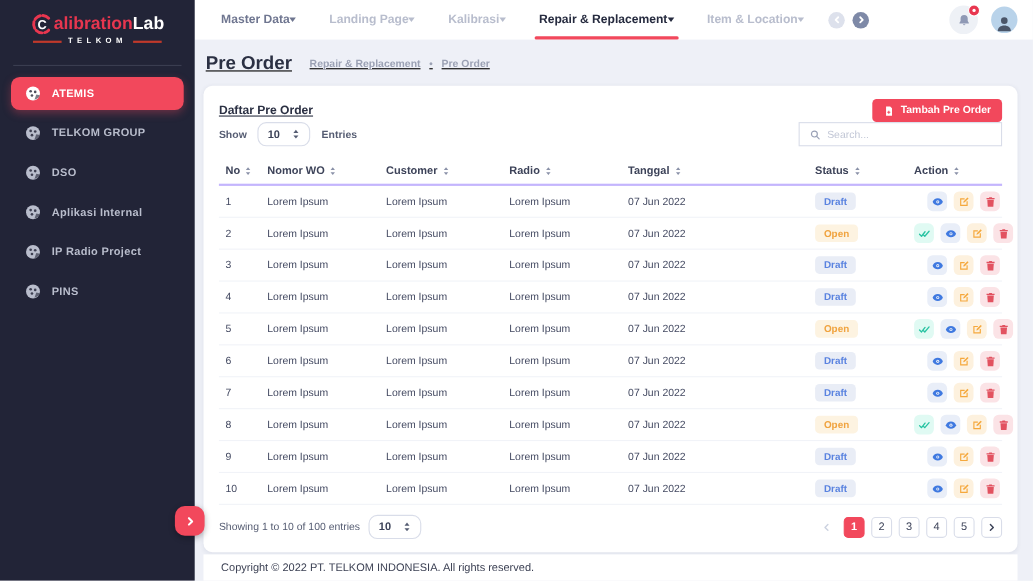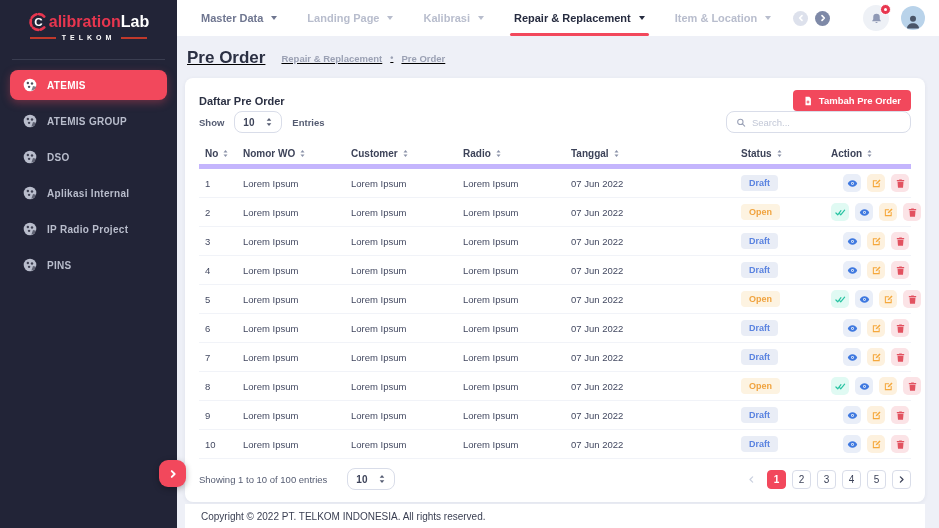--- a/index.html
+++ b/index.html
@@ -21,21 +21,21 @@
   .menu { display:flex; flex-direction:column; gap:6px; padding:0 10px; }
   .menu-item { display:flex; align-items:center; gap:9px; padding:7px 12px; border-radius:8px; color:#b9bdcc; font-size:10px; font-weight:bold; letter-spacing:.3px; cursor:pointer; }
   .menu-item.active { background:#f2485c; color:#ffffff; box-shadow:0 3px 8px rgba(242,72,92,.35); }
   .menu-item .mi-icon { width:16px; height:16px; flex-shrink:0; color:currentColor; }
   .side-toggle { position:absolute; right:-9px; top:460px; width:27px; height:27px; border-radius:9px; background:#f2485c; display:flex; align-items:center; justify-content:center; cursor:pointer; box-shadow:0 2px 6px rgba(0,0,0,.3); }
 
   
   .main { flex:1; display:flex; flex-direction:column; min-width:0; }
   .topbar { height:36px; background:#ffffff; display:flex; align-items:center; padding:0 14px 0 24px; flex-shrink:0; }
   .nav-items { display:flex; align-items:center; gap:30px; height:100%; }
-  .nav-item { height:100%; display:flex; align-items:center; gap:8px; font-size:11px; font-weight:bold; color:#b8bdcd; position:relative; cursor:pointer; white-space:nowrap; }
+  .nav-item { height:100%; display:flex; align-items:center; gap:0; font-size:11px; font-weight:bold; color:#b8bdcd; position:relative; cursor:pointer; white-space:nowrap; }
   .nav-item.strong { color:#6f7690; }
   .nav-item.active { color:#262b3f; }
   .nav-item.active::after { content:""; position:absolute; left:-4px; right:-4px; bottom:0; height:3px; background:#f2485c; border-radius:2px; }
   .caret { width:0; height:0; border-left:3.5px solid transparent; border-right:3.5px solid transparent; border-top:4px solid currentColor; display:inline-block; }
   .nav-arrows { display:flex; gap:7px; margin-left:22px; }
   .circ-btn { width:15px; height:15px; border-radius:50%; display:flex; align-items:center; justify-content:center; cursor:pointer; }
   .circ-btn.prev { background:#dde1ec; }
   .circ-btn.next { background:#7e89a7; }
   .top-right { margin-left:auto; display:flex; align-items:center; gap:12px; }
   .bell-wrap { width:26px; height:26px; border-radius:50%; background:#eef1f6; display:flex; align-items:center; justify-content:center; position:relative; cursor:pointer; }
@@ -45,52 +45,52 @@
 
   
   .content { flex:1; padding:8px 14px 0 8px; display:flex; flex-direction:column; min-height:0; }
   .page-head { display:flex; align-items:center; gap:16px; padding:4px 0 10px 2px;text-decoration:underline; }
   .page-title { font-size:17px; font-weight:bold; color:#2b3043; }
   .breadcrumb { display:flex; align-items:center; gap:8px; font-size:9.5px; font-weight:bold; color:#9ba1b4; }
   .breadcrumb .dot { font-size:9px; }
 
   .card { background:#fff; border-radius:8px; box-shadow:0 1px 4px rgba(40,50,80,.07); padding:12px 14px 6px; display:flex; flex-direction:column; }
   .card-head { display:flex; align-items:center; justify-content:space-between; }
-  .card-title { font-size:11px; font-weight:bold; color:#2b3043; }
+  .card-title { font-size:11px; font-weight:bold; color:#2b3043;text-decoration:underline; }
   .add-btn { display:flex; align-items:center; gap:6px; background:#f2485c; color:#fff; border:none; font-family:inherit; font-size:9.5px; font-weight:bold; padding:5px 10px; border-radius:4px; cursor:pointer; }
   .controls { display:flex; align-items:center; justify-content:space-between; margin:0 0 10px; }
   .show-group { display:flex; align-items:center; gap:10px; font-size:9.5px; color:#555c72; font-weight:bold; }
   .select-box { display:flex; align-items:center; justify-content:space-between; gap:8px; border:1px solid #d9dde9; border-radius:8px; height:22px; padding:0 8px; font-size:10px; color:#3d4359; font-weight:bold; cursor:pointer; min-width:48px; background:#fff; }
   .stepper-icon { width:8px; height:12px; color:#555c72; }
-  .search-box { display:flex; align-items:center; gap:6px; border:1px solid #d9dde9; border-radius:8px; height:22px; width:185px; padding:0 9px; background:#fff; }
+  .search-box { display:flex; align-items:center; gap:6px; border:1px solid #d9dde9; border-radius:0; height:22px; width:185px; padding:0 9px; background:#fff; }
   .search-box input { border:none; outline:none; font-family:inherit; font-size:9.5px; color:#3d4359; width:100%; background:transparent; }
   .search-box input::placeholder { color:#c2c7d6; }
 
   
   .tbl { display:flex; flex-direction:column; }
   .tr { display:grid; grid-template-columns:38px 108px 112px 108px 170px 90px 1fr; align-items:center; }
-  .thead { border-bottom:5px solid #c4b5fd; height:26px; }
+  .thead { border-bottom:2px solid #c4b5fd; height:26px; }
   .th { display:flex; align-items:center; gap:4px; font-size:10px; font-weight:bold; color:#3d4359; padding-left:6px; cursor:pointer; }
   .th .sort-icon { width:7px; height:11px; color:#8a91a8; flex-shrink:0; }
   .tr.data-row { height:29px; border-bottom:1px solid #f1f3f8; }
   .td { font-size:9.5px; color:#434961; padding-left:6px; white-space:nowrap; }
   .badge { display:inline-block; font-size:9px; font-weight:bold; padding:3px 8px; border-radius:4px; }
   .badge.status-draft { background:#e9edf6; color:#5a83e0; }
   .badge.status-open { background:#fdf3e1; color:#f0a33f; }
   .td.action { display:flex; justify-content:flex-end; gap:6px; padding-right:2px; }
   .act { width:18px; height:18px; border-radius:5px; display:flex; align-items:center; justify-content:center; cursor:pointer; flex-shrink:0; }
   .act svg { width:11px; height:11px; }
   .act.view { background:#e9eef8; color:#3f79e0; }
   .act.edit { background:#fdf1de; color:#f5a83c; }
   .act.delete { background:#fbe3e6; color:#e25260; }
   .act.approve { background:#e0faf3; color:#27c3a2; }
 
   
   .card-footer { display:flex; align-items:center; justify-content:space-between; padding:9px 0 6px; }
-  .cf-left { display:flex; align-items:center; gap:20px; font-size:9.5px; color:#555c72; }
+  .cf-left { display:flex; align-items:center; gap:8px; font-size:9.5px; color:#555c72; }
   .pagination { display:flex; align-items:center; gap:6px; }
   .page-box { min-width:19px; height:19px; border:1px solid #d9dde9; border-radius:4px; display:flex; align-items:center; justify-content:center; font-size:10px; color:#3d4359; cursor:pointer; padding:0 4px; background:#fff; }
   .page-box.active { background:#f2485c; border-color:#f2485c; color:#fff; font-weight:bold; }
   .page-nav { width:19px; height:19px; display:flex; align-items:center; justify-content:center; cursor:pointer; color:#3d4359; }
   .page-nav.disabled { color:#ccd2e0; }
   .page-nav.boxed { border:1px solid #d9dde9; border-radius:4px; background:#fff; }
 
   .footer { margin-top:auto; height:24px; background:#ffffff; display:flex; align-items:center; padding:0 16px; font-size:10px; color:#3a3f52; flex-shrink:0; }
 </style>
 </head>
@@ -124,21 +124,21 @@
     <span>ATEMIS</span>
   </div>
       <div class="menu-item">
     <svg class="mi-icon" viewBox="0 0 24 24">
       <circle cx="12" cy="12" r="9.5" fill="currentColor"></circle>
       <circle cx="8.8" cy="9" r="1.8" fill="rgba(20,22,40,.75)"></circle>
       <circle cx="15" cy="9.8" r="1.8" fill="rgba(20,22,40,.75)"></circle>
       <circle cx="10.6" cy="14.8" r="1.8" fill="rgba(20,22,40,.75)"></circle>
       <path d="M14 20.5 L16.5 13.5 L21.3 14.5 A9.5 9.5 0 0 1 14 20.5 Z" fill="rgba(20,22,40,.55)"></path>
     </svg>
-    <span>ATEMIS GROUP</span>
+    <span>TELKOM GROUP</span>
   </div>
       <div class="menu-item">
     <svg class="mi-icon" viewBox="0 0 24 24">
       <circle cx="12" cy="12" r="9.5" fill="currentColor"></circle>
       <circle cx="8.8" cy="9" r="1.8" fill="rgba(20,22,40,.75)"></circle>
       <circle cx="15" cy="9.8" r="1.8" fill="rgba(20,22,40,.75)"></circle>
       <circle cx="10.6" cy="14.8" r="1.8" fill="rgba(20,22,40,.75)"></circle>
       <path d="M14 20.5 L16.5 13.5 L21.3 14.5 A9.5 9.5 0 0 1 14 20.5 Z" fill="rgba(20,22,40,.55)"></path>
     </svg>
     <span>DSO</span>

